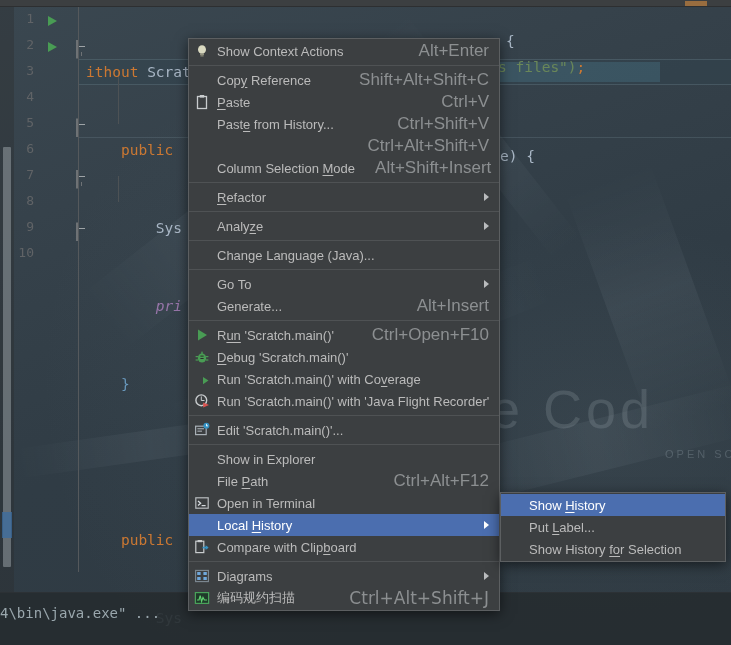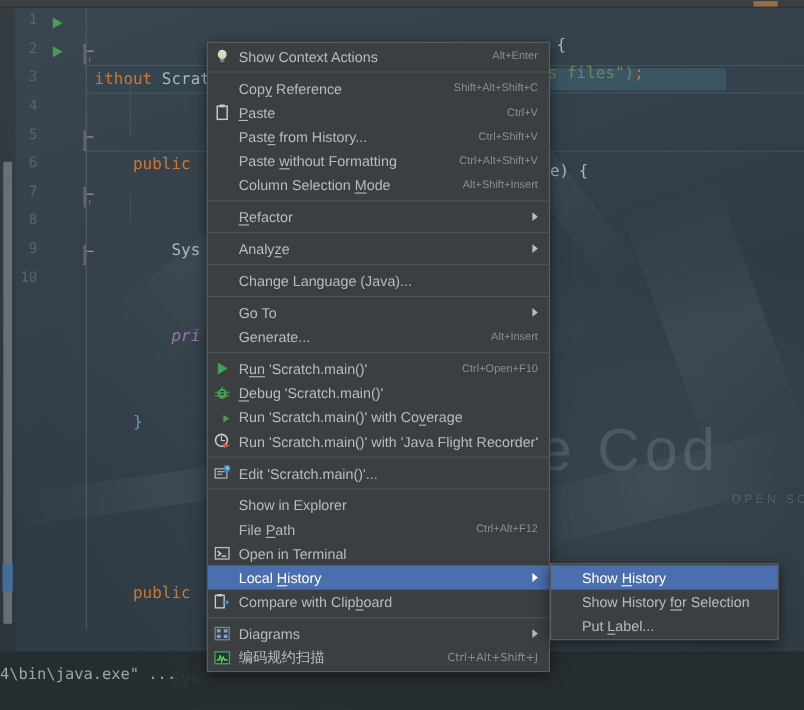--- a/index.html
+++ b/index.html
@@ -123,31 +123,31 @@
   }
 
   
   .menu {
     position: absolute; background: #3c3f41;
     border: 1px solid #5c5f61;
     box-shadow: 0 3px 12px rgba(0,0,0,0.55);
     padding: 1px 0;
   }
   #ctxmenu { left: 188px; top: 38px; width: 312px; }
-  #submenu  { left: 500px; top: 512px; width: 208px; }
+  #submenu  { left: 500px; top: 492px; width: 226px; }
 
   .mi {
     position: relative; display: flex; align-items: center;
     height: 22px; padding-left: 28px; padding-right: 10px;
     font-size: 13px; color: #bbbbbb; white-space: nowrap;
     font-family: "Liberation Sans", sans-serif;
   }
   .mi.cjk { font-family: "DejaVu Sans", sans-serif; }
   .mi .label { flex: 0 0 auto; }
-  .mi .accel { margin-left: auto; padding-left: 20px; color: #8c8f91; font-size: 10px; }
+  .mi .accel { margin-left: auto; padding-left: 20px; color: #8c8f91; font-size: 17px; }
   .mi .arrow {
     margin-left: auto; width: 0; height: 0;
     border-left: 5px solid #b9bbbd; border-top: 4px solid transparent; border-bottom: 4px solid transparent;
   }
   .mi.sel { background: #4b6eaf; color: #ffffff; }
   .mi.sel .arrow { border-left-color: #ffffff; }
   .mi u { text-decoration: underline; text-underline-offset: 2px; }
 
   .sep-line { height: 1px; margin: 3px 0; background: #4f5254; }
 
@@ -283,21 +283,20 @@
           </svg>
         </span>
         <span class="label"><u>P</u>aste</span>
         <span class="accel">Ctrl+V</span>
       </div>
       <div class="mi">
         <span class="label">Past<u>e</u> from History...</span>
         <span class="accel">Ctrl+Shift+V</span>
       </div>
       <div class="mi">
-        <span class="label">Paste <u>w</u>ithout Formatting</span>
         <span class="accel">Ctrl+Alt+Shift+V</span>
       </div>
       <div class="mi">
         <span class="label">Column Selection <u>M</u>ode</span>
         <span class="accel">Alt+Shift+Insert</span>
       </div>
       <div class="sep-line"></div>
       <div class="mi">
         <span class="label"><u>R</u>efactor</span>
         <span class="arrow"></span>
@@ -436,20 +435,20 @@
         <span class="label">编码规约扫描</span>
         <span class="accel">Ctrl+Alt+Shift+J</span>
       </div>
     </div>
 
   <div class="menu" id="submenu">
       <div class="mi sel">
         <span class="label">Show <u>H</u>istory</span>
       </div>
       <div class="mi">
+        <span class="label">Put <u>L</u>abel...</span>
+      </div>
+      <div class="mi">
         <span class="label">Show History <u>fo</u>r Selection</span>
       </div>
-      <div class="mi">
-        <span class="label">Put <u>L</u>abel...</span>
-      </div>
     </div>
 
 </div>
 
 </body></html>

